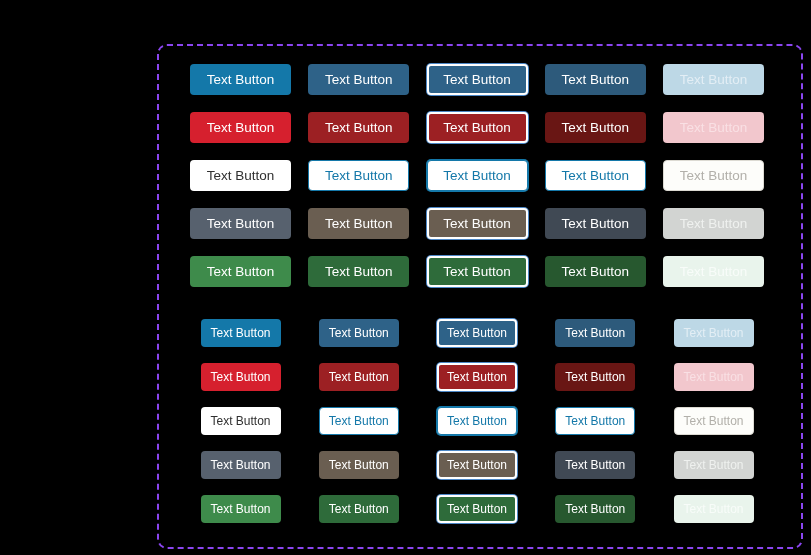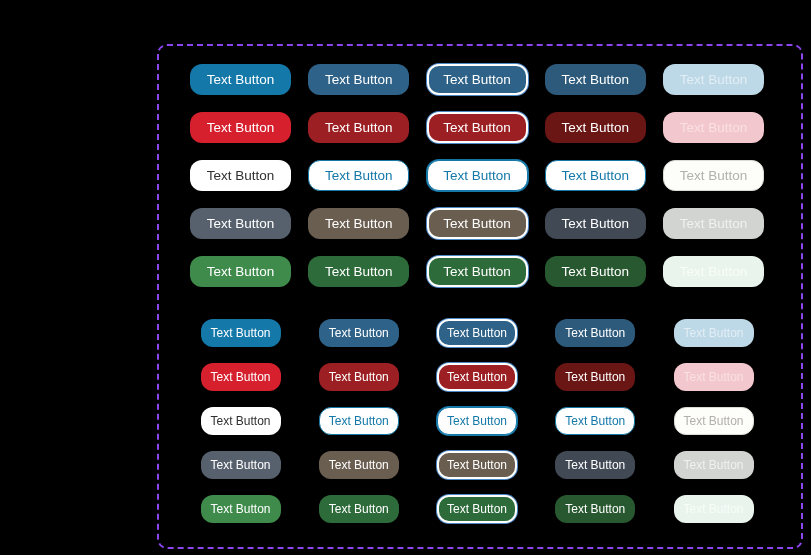--- a/index.html
+++ b/index.html
@@ -30,21 +30,21 @@
   .btn-grid {
     display: grid;
     grid-template-columns: repeat(5, 101px);
     column-gap: 17.25px;
   }
   .btn-grid.large { row-gap: 17px; }
   .btn-grid.small { row-gap: 16px; margin-top: 32px; }
   .btn {
     box-sizing: border-box;
     border: none;
-    border-radius: 12px;
+    border-radius: 4px;
     padding: 0;
     display: flex;
     align-items: center;
     justify-content: center;
     white-space: nowrap;
     font-family: "Liberation Sans", sans-serif;
   }
   .btn.large {
     width: 101px;
     height: 31px;

